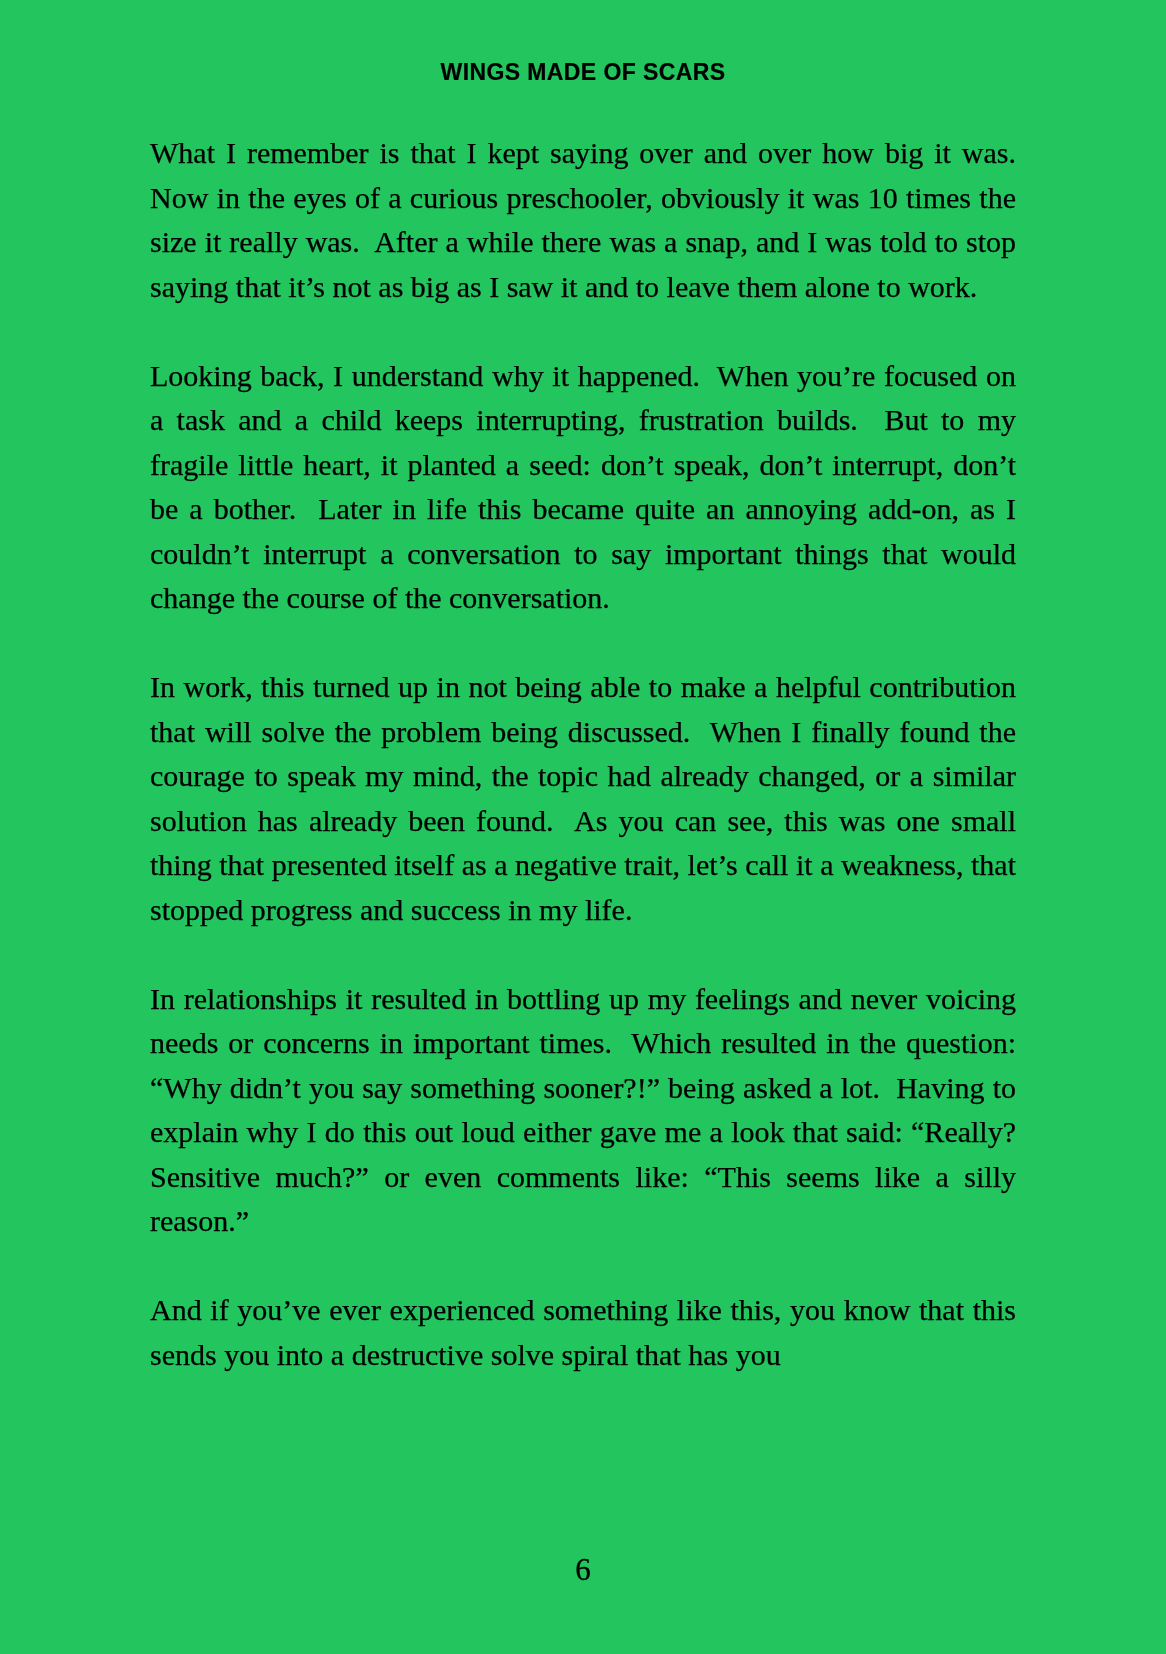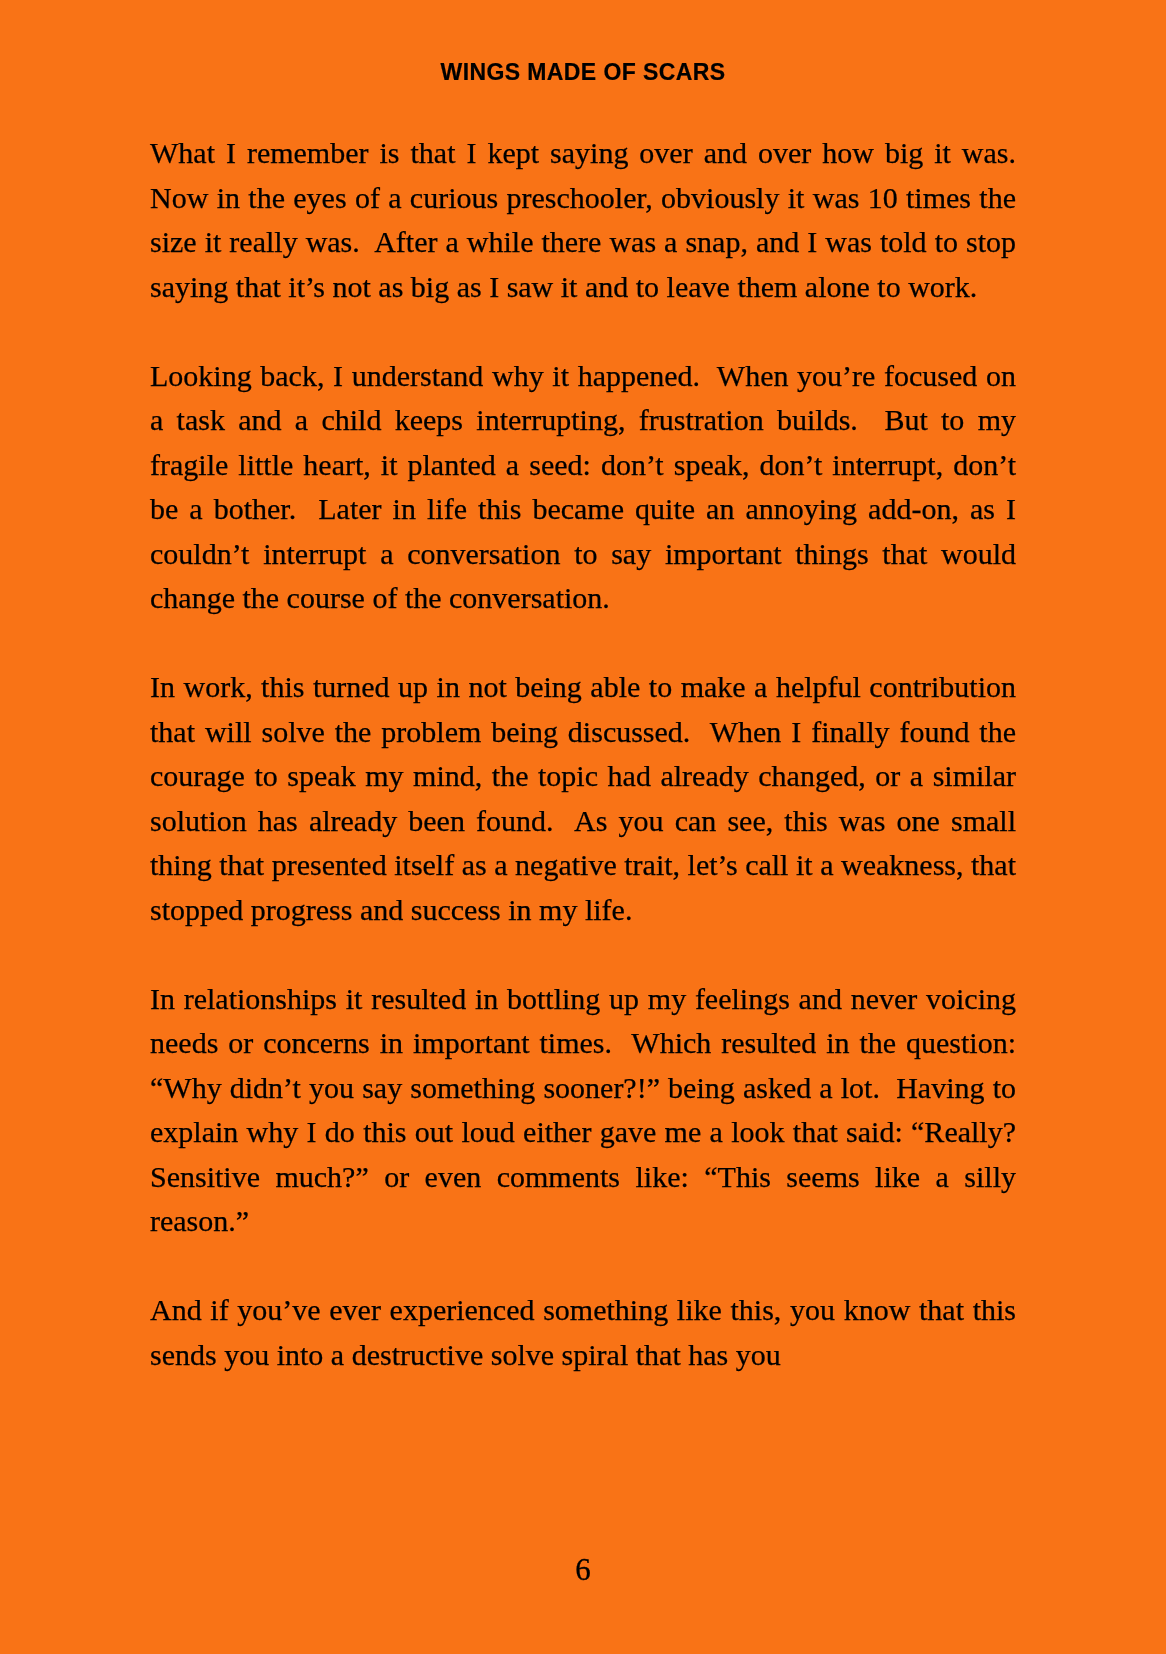--- a/index.html
+++ b/index.html
@@ -5,21 +5,21 @@
 <style>
   html, body {
     margin: 0;
     padding: 0;
     background: #ffffff;
   }
   .page {
     position: relative;
     width: 1166px;
     height: 1654px;
-    background: #f97316;
+    background: #22c55e;
     color: #000000;
     overflow: hidden;
   }
   .running-header {
     position: absolute;
     top: 59px;
     left: 0;
     right: 0;
     text-align: center;
     font-family: "Liberation Sans", sans-serif;

